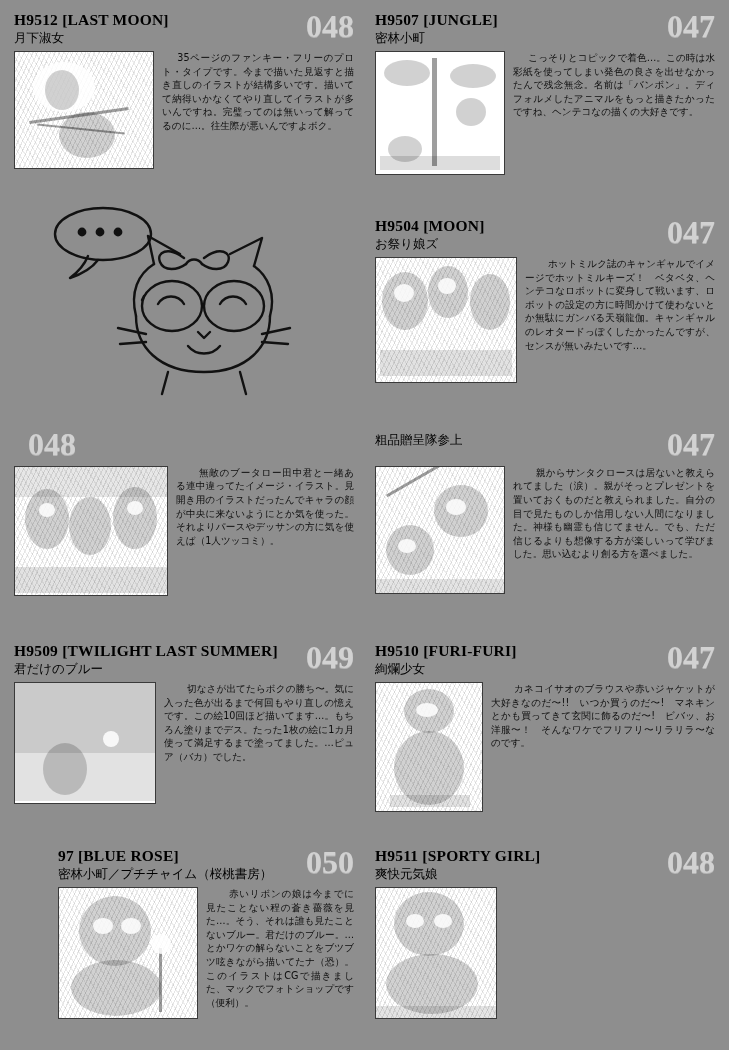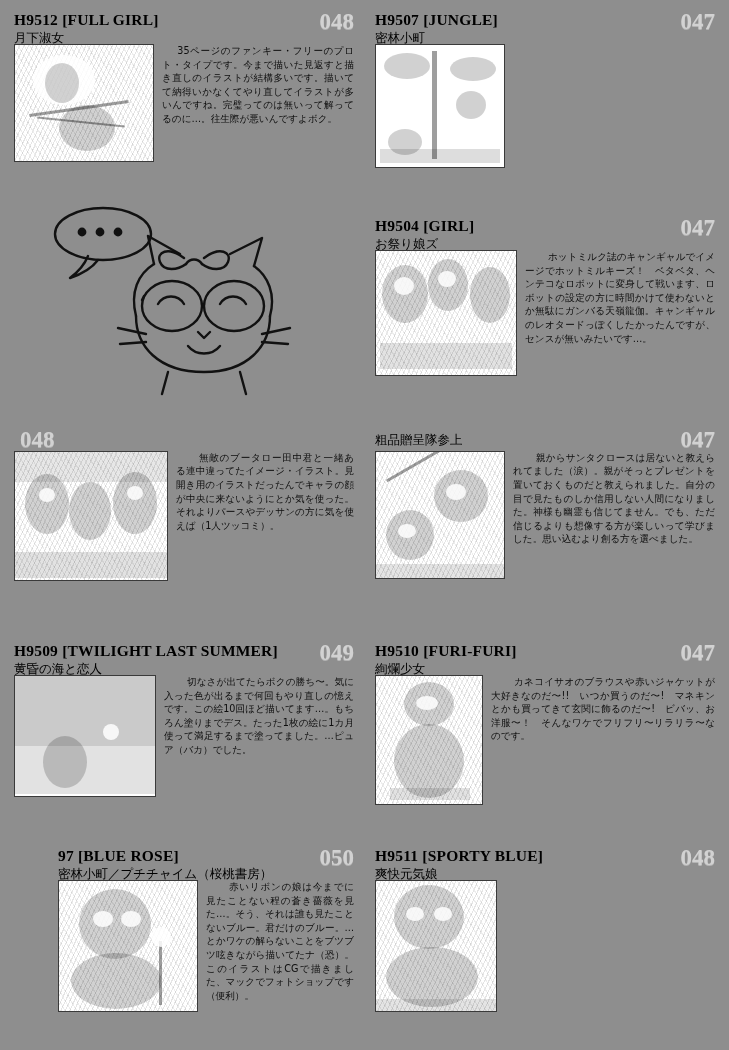--- a/index.html
+++ b/index.html
@@ -46,28 +46,29 @@
   .title-jp {
     font-family: "DejaVu Sans", sans-serif;
     font-size: 12.5px;
     margin-top: 4px;
     color: #000;
     white-space: nowrap;
   }
   .page-num {
     font-family: "Liberation Serif", serif;
     font-weight: bold;
-    font-size: 23px;
+    font-size: 32px;
     color: #d2d2d2;
     line-height: 0.9;
-    margin-left: 6px;
+    margin-left: 14px;
     text-shadow: 0 1px 0 rgba(255,255,255,0.35);
   }
   .entry-body {
     display: flex;
+    margin-top: 7px;
     gap: 8px;
   }
   .thumb {
     flex: 0 0 auto;
     background: #ffffff;
     border: 1px solid #3a3a3a;
     position: relative;
     overflow: hidden;
   }
   .thumb .art {
@@ -119,21 +120,21 @@
   }
 </style>
 </head>
 <body>
 
 <div class="page">
 
   <div class="entry" style="left:14px; top:12px; width:340px;">
     <div class="entry-head">
       <div class="title-block">
-        <div class="title-en">H9512 [FULL GIRL]</div>
+        <div class="title-en">H9512 [LAST MOON]</div>
         <div class="title-jp">月下淑女</div>
       </div>
       <div class="page-num">048</div>
     </div>
     <div class="entry-body">
       <div class="thumb" style="width:138px;height:116px;">
         <div class="art">
           <div class="art-grain"></div>
           <div class="art-white" style="left:18px;top:10px;width:62px;height:50px;"></div>
           <div class="art-fig" style="left:30px;top:18px;width:34px;height:40px;"></div>
@@ -158,27 +159,28 @@
       <div class="thumb" style="width:128px;height:122px;">
         <div class="art">
           <div class="art-dark" style="left:56px;top:6px;width:5px;height:108px;"></div>
           <div class="art-fig" style="left:8px;top:8px;width:46px;height:26px;"></div>
           <div class="art-fig" style="left:74px;top:12px;width:46px;height:24px;"></div>
           <div class="art-fig" style="left:80px;top:46px;width:30px;height:28px;"></div>
           <div class="art-dark" style="left:4px;top:104px;width:120px;height:14px;opacity:0.35;"></div>
           <div class="art-fig" style="left:12px;top:84px;width:34px;height:26px;"></div>
         </div>
       </div>
+      <div class="caption">こっそりとコピックで着色…。この時は水彩紙を使ってしまい発色の良さを出せなかったんで残念無念。名前は「バンボン」。ディフォルメしたアニマルをもっと描きたかったですね、ヘンテコなの描くの大好きです。</div>
     </div>
   </div>
 
   <div class="entry" style="left:375px; top:218px; width:340px;">
     <div class="entry-head">
       <div class="title-block">
-        <div class="title-en">H9504 [GIRL]</div>
+        <div class="title-en">H9504 [MOON]</div>
         <div class="title-jp">お祭り娘ズ</div>
       </div>
       <div class="page-num">047</div>
     </div>
     <div class="entry-body">
       <div class="thumb" style="width:140px;height:124px;">
         <div class="art">
           <div class="art-grain"></div>
           <div class="art-fig" style="left:6px;top:14px;width:46px;height:58px;"></div>
           <div class="art-fig" style="left:52px;top:8px;width:40px;height:52px;"></div>
@@ -276,21 +278,21 @@
         </div>
       </div>
       <div class="caption indent-wide">親からサンタクロースは居ないと教えられてました（涙）。親がそっとプレゼントを置いておくものだと教えられました。自分の目で見たものしか信用しない人間になりました。神様も幽霊も信じてません。でも、ただ信じるよりも想像する方が楽しいって学びました。思い込むより創る方を選べました。</div>
     </div>
   </div>
 
   <div class="entry" style="left:14px; top:643px; width:340px;">
     <div class="entry-head">
       <div class="title-block">
         <div class="title-en">H9509 [TWILIGHT LAST SUMMER]</div>
-        <div class="title-jp">黄昏の海と恋人</div>
+        <div class="title-jp">君だけのブルー</div>
       </div>
       <div class="page-num">049</div>
     </div>
     <div class="entry-body">
       <div class="thumb" style="width:140px;height:120px;">
         <div class="art">
           <div class="art-dark" style="left:0;top:0;width:140px;height:70px;opacity:0.55;"></div>
           <div class="art-white" style="left:88px;top:48px;width:16px;height:16px;"></div>
           <div class="art-dark" style="left:0;top:70px;width:140px;height:48px;opacity:0.3;"></div>
           <div class="art-fig" style="left:28px;top:60px;width:44px;height:52px;"></div>
@@ -342,21 +344,21 @@
           <div class="art-white" style="left:92px;top:46px;width:20px;height:20px;"></div>
         </div>
       </div>
       <div class="caption indent-wide">赤いリボンの娘は今までに見たことない程の蒼き薔薇を見た…。そう、それは誰も見たことないブルー。君だけのブルー。…とかワケの解らないことをブツブツ呟きながら描いてたナ（恐）。このイラストはCGで描きました、マックでフォトショップです（便利）。</div>
     </div>
   </div>
 
   <div class="entry" style="left:375px; top:848px; width:340px;">
     <div class="entry-head">
       <div class="title-block">
-        <div class="title-en">H9511 [SPORTY BLUE]</div>
+        <div class="title-en">H9511 [SPORTY GIRL]</div>
         <div class="title-jp">爽快元気娘</div>
       </div>
       <div class="page-num">048</div>
     </div>
     <div class="entry-body">
       <div class="thumb" style="width:120px;height:130px;">
         <div class="art">
           <div class="art-grain"></div>
           <div class="art-fig" style="left:18px;top:4px;width:70px;height:64px;"></div>
           <div class="art-white" style="left:30px;top:26px;width:18px;height:14px;"></div>

